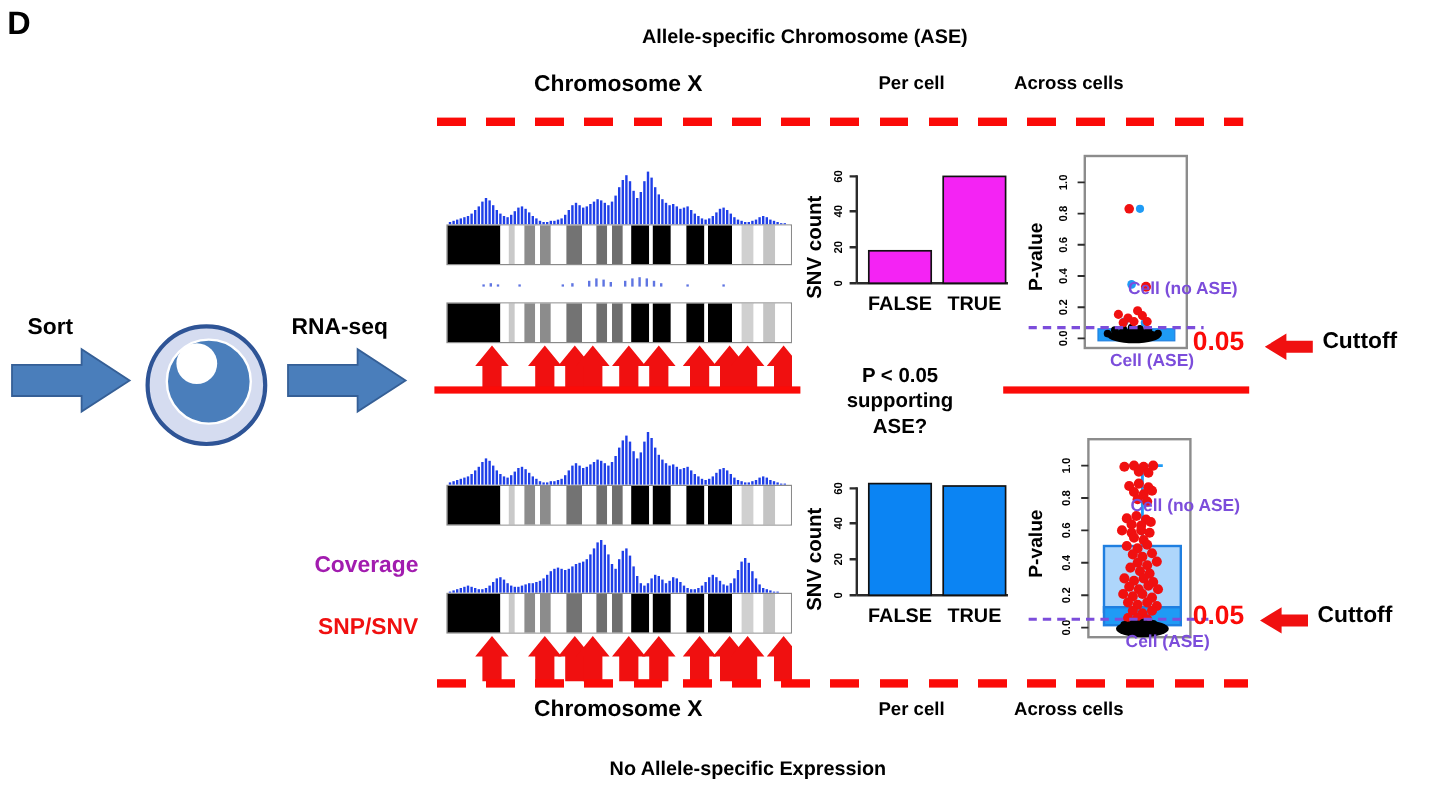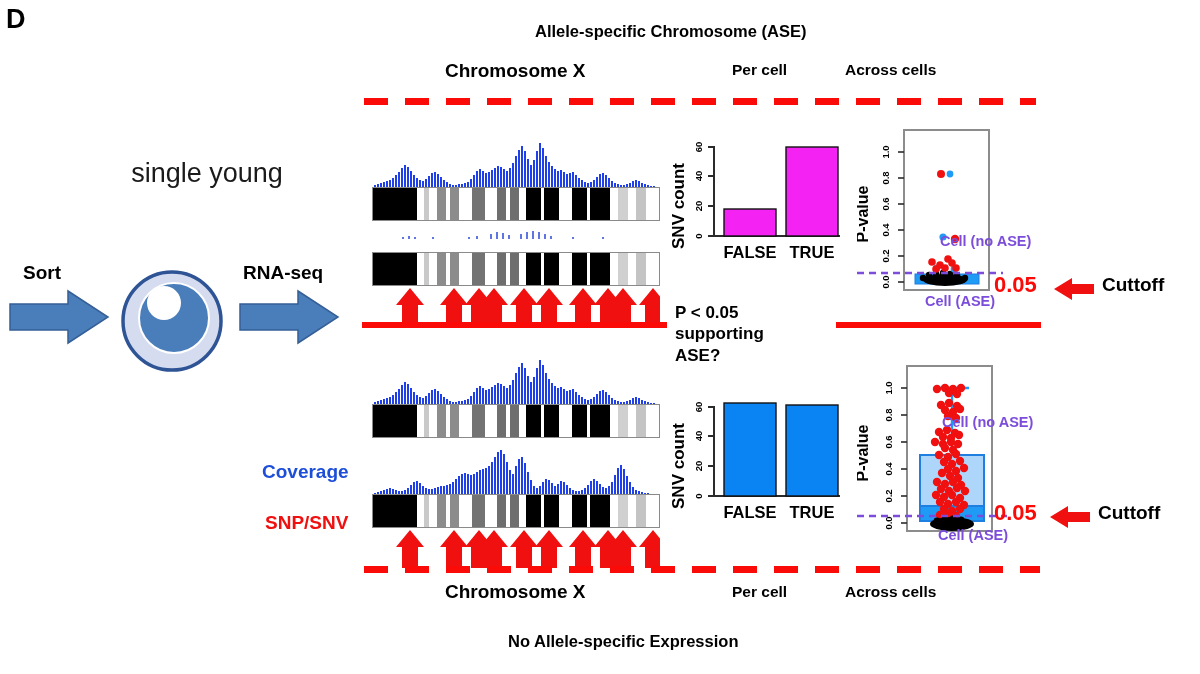--- a/index.html
+++ b/index.html
@@ -76,31 +76,31 @@
   .snv  { width: 288px; height: 40px; display: block; }
 
   #chrA-top { left: 372px; top: 141px; }
   #chrB-top { left: 372px; top: 252px; }
   #chrA-bot { left: 372px; top: 358px; }
   #chrB-bot { left: 372px; top: 448px; }
 
   
   #lbl-coverage {
     left: 262px; top: 461px;
-    font-size: 19px; font-weight: bold; color: #1d4ed8;
+    font-size: 19px; font-weight: bold; color: #a21caf;
   }
   #lbl-snpsnv {
     left: 265px; top: 512px;
     font-size: 19px; font-weight: bold; color: #f01010;
   }
 
   
   #center-q {
     left: 675px; top: 302px; width: 150px;
-    text-align: left; font-size: 17px; font-weight: bold;
+    text-align: center; font-size: 17px; font-weight: bold;
     color: #000; line-height: 1.25;
   }
 
   
   #bar-top { left: 668px; top: 136px; }
   #bar-bot { left: 668px; top: 396px; }
 
   
   #scat-top { left: 857px; top: 122px; }
   #scat-bot { left: 857px; top: 358px; }
@@ -134,21 +134,20 @@
 <div class="abs" id="panel-letter">D</div>
 
 <div class="abs hdr" id="ase-title">Allele-specific Chromosome (ASE)</div>
 <div class="abs hdr" id="chrx-top">Chromosome X</div>
 <div class="abs hdr" id="percell-top">Per cell</div>
 <div class="abs hdr" id="across-top">Across cells</div>
 
 <div class="abs dashed-red" id="dash-top"></div>
 
 <div class="abs" id="hsc-label">
-  <div>single young</div>
 </div>
 
 <div class="abs bold" id="sort-label">Sort</div>
 <div class="abs bold" id="rnaseq-label">RNA-seq</div>
 
 <div class="abs" id="arrow-sort">
   <svg width="102" height="58" viewBox="0 0 102 58">
     <polygon points="2,16 60,16 60,3 100,29 60,55 60,42 2,42" fill="#4a7ebb" stroke="#355f96" stroke-width="1.5"></polygon>
   </svg>
 </div>

